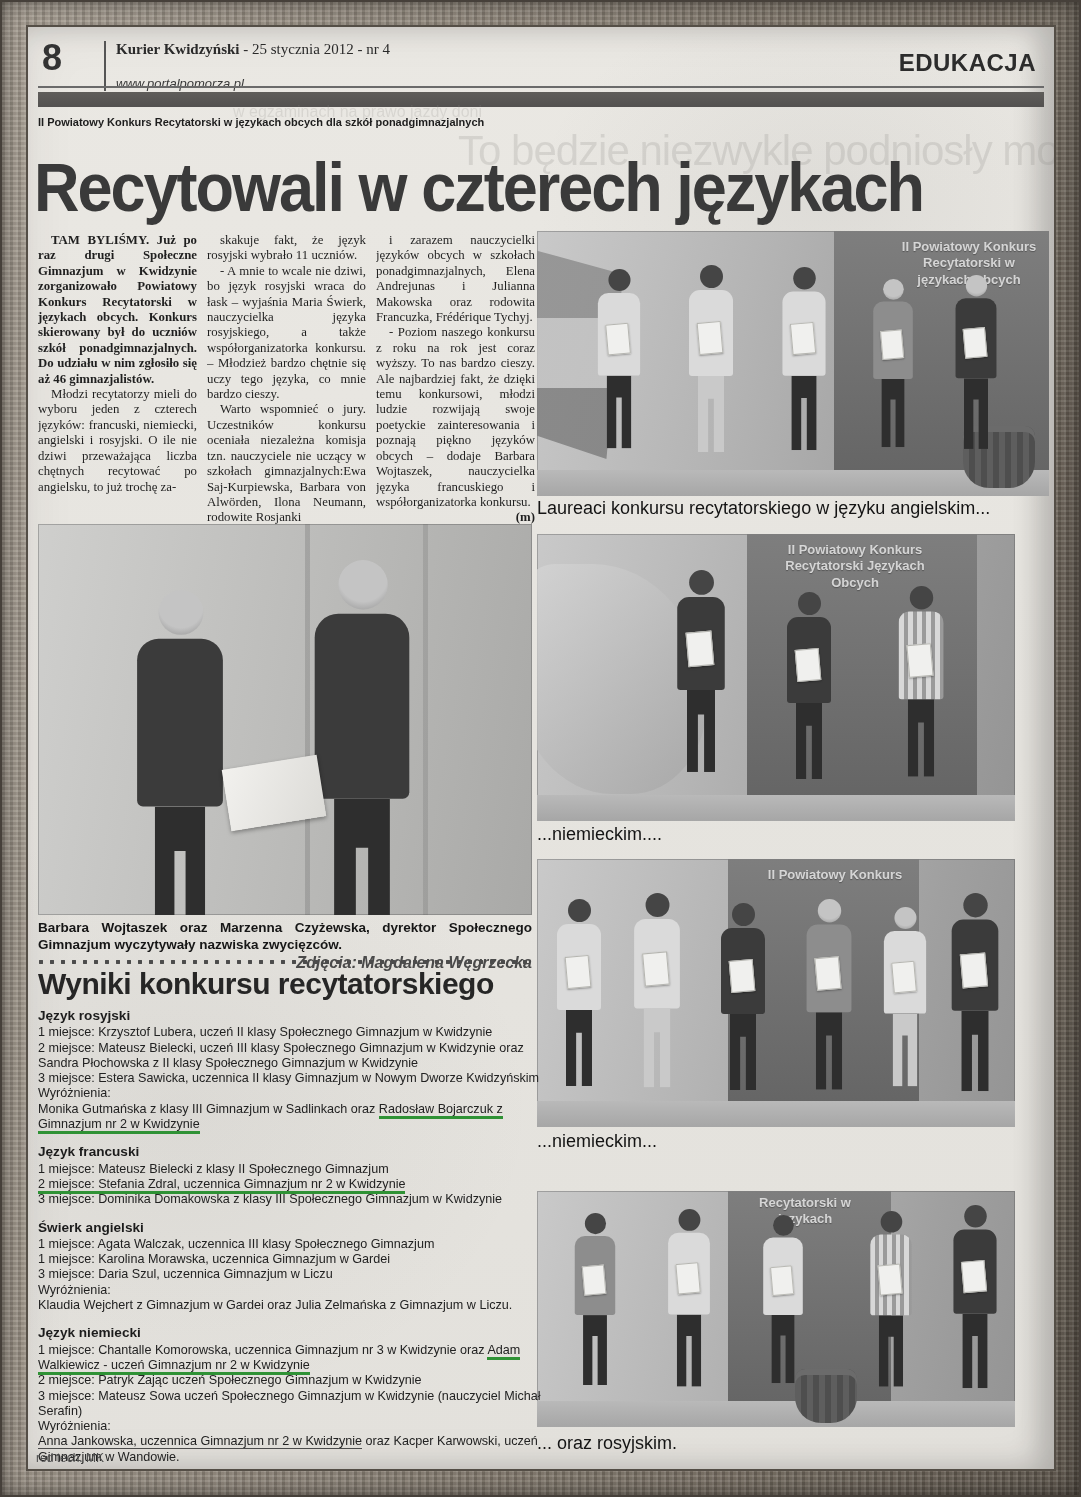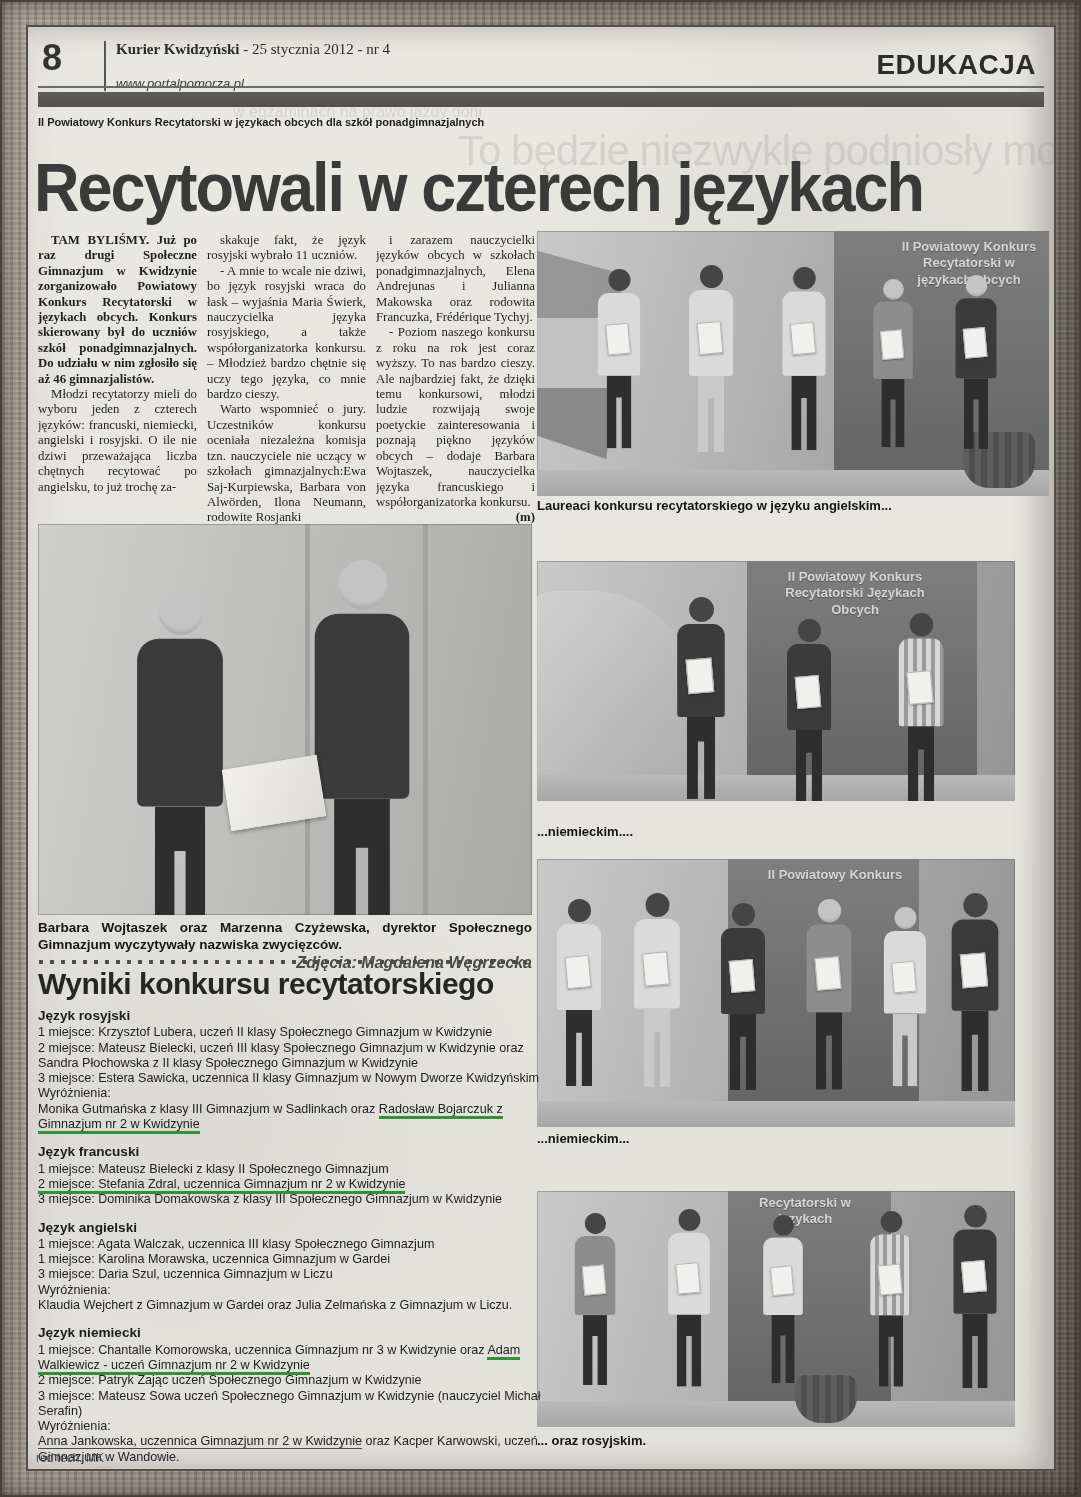--- a/index.html
+++ b/index.html
@@ -21,21 +21,21 @@
       linear-gradient(180deg,#eae8e3 0%,#e6e4df 50%,#e3e1dc 100%);
     box-shadow:0 0 0 2px #544e46, inset -16px 0 26px rgba(0,0,0,.18), inset 0 0 50px rgba(60,55,45,.08);
     overflow:hidden;color:#222;
   }
   
   .pagenum{position:absolute;left:14px;top:10px;font-size:36px;font-weight:700;color:#333;}
   .masthead{position:absolute;left:76px;top:14px;border-left:2px solid #555;padding-left:10px;}
   .mh-line{font-size:15px;color:#2a2a2a;font-family:Liberation Serif, serif;}
   .mh-bold{font-weight:700;}
   .mh-site{font-size:13px;font-style:italic;color:#3a3a3a;margin-top:18px;}
-  .section-name{position:absolute;right:18px;top:22px;font-size:28px;font-weight:700;letter-spacing:.5px;color:#2c2c2c;margin-left:19px;}
+  .section-name{position:absolute;right:18px;top:22px;font-size:24px;font-weight:700;letter-spacing:.5px;color:#2c2c2c;margin-left:19px;}
   .hdr-rule{position:absolute;left:10px;right:10px;top:59px;height:2px;background:#6a6a6a;}
   .hdr-bar{position:absolute;left:10px;right:10px;top:65px;height:15px;background:linear-gradient(180deg,#5f5d5a,#535150);}
   
   .ghost{position:absolute;color:#8e8c88;pointer-events:none;filter:blur(.6px);font-weight:400;}
   .ghost-top{left:205px;top:76px;font-size:16px;opacity:.20;}
   .ghost-headline{left:430px;top:100px;width:610px;font-size:42px;opacity:.22;letter-spacing:-1px;white-space:nowrap;}
   
   .kicker{position:absolute;left:10px;top:89px;font-size:11px;font-weight:700;color:#1d1d1d;}
   .headline{position:absolute;left:6px;top:121px;font-size:63px;font-weight:800;letter-spacing:-2px;color:#3a3a3a;white-space:nowrap;transform:scaleY(1.08);transform-origin:left top;}
   
@@ -55,21 +55,21 @@
   .person{position:absolute;width:48px;display:flex;flex-direction:column;align-items:center;transform-origin:top center;}
   .ph-head{width:23px;height:23px;border-radius:50%;background:#454545;}
   .ph-head.hair-light{background:radial-gradient(circle at 50% 35%,#c4c4c4 0 60%,#8f8f8f 100%);}
   .ph-torso{position:relative;width:44px;height:86px;border-radius:11px 11px 3px 3px;margin-top:2px;background:#3b3b3b;}
   .ph-torso.light{background:#dadada;}
   .ph-torso.mid{background:#8d8d8d;}
   .ph-torso.striped{background:repeating-linear-gradient(90deg,#d8d8d8 0 5px,#9a9a9a 5px 9px);}
   .ph-paper{position:absolute;left:9px;top:32px;width:24px;height:32px;background:#f0f0ee;border:1px solid #b5b5b0;transform:rotate(-5deg);box-shadow:0 1px 2px rgba(0,0,0,.35);}
   .ph-legs{width:26px;height:76px;background:#2e2e2e;clip-path:polygon(0 0,100% 0,100% 100%,61% 100%,61% 30%,39% 30%,39% 100%,0 100%);}
   .ph-legs.light{background:#c9c9c9;}
-  .photo-caption{position:absolute;font-size:13px;font-weight:700;color:#141414;}
+  .photo-caption{position:absolute;font-size:18px;font-weight:400;color:#141414;}
   
   .bigpaper{position:absolute;left:188px;top:238px;width:96px;height:62px;background:linear-gradient(120deg,#f2f1ee,#dcdbd7);transform:rotate(-9deg);box-shadow:0 2px 4px rgba(0,0,0,.35);}
   .panel-lines{position:absolute;inset:0;background:linear-gradient(90deg,transparent 0 54%,rgba(90,90,90,.25) 54% 55%,transparent 55% 78%,rgba(90,90,90,.2) 78% 79%,transparent 79%);}
   .caption-left{position:absolute;left:10px;top:892px;width:494px;font-size:13.5px;font-weight:700;line-height:17px;color:#161616;text-align:justify;}
   .credit{float:right;font-weight:700;font-style:italic;font-size:16px;color:#4a4a4a;margin-top:1px;margin-left:48px;}
   
   .dotted{position:absolute;left:10px;top:932px;width:496px;height:7px;background-image:radial-gradient(circle 2.1px at 3px 3px,#4c4c4c 2.1px,transparent 2.4px);background-size:11px 7px;background-repeat:repeat-x;}
   .results-title{position:absolute;left:10px;top:940px;font-size:30px;font-weight:800;letter-spacing:-.5px;color:#262626;}
   .results{position:absolute;left:10px;top:981px;width:505px;font-size:12.6px;line-height:15.3px;color:#222;}
   .rsection{margin-bottom:12px;}
@@ -154,21 +154,21 @@
       <div class="person" style="left:415px;top:44px;transform:scale(.93);">
           <span class="ph-head hair-light"></span>
           <span class="ph-torso">
             <span class="ph-paper"></span>
           </span>
           <span class="ph-legs"></span>
         </div>
     </div>
     <div class="photo-caption" style="left:509px;top:471px;">Laureaci konkursu recytatorskiego w języku angielskim...</div>
 
-    <div class="photo" style="left:509px;top:534px;width:478px;height:240px;">
+    <div class="photo" style="left:509px;top:507px;width:478px;height:287px;">
       <div class="backdrop" style="width:48%;right:8%;"></div>
       <div class="drape"></div>
       <div class="bktext" style="right:90px;">II Powiatowy Konkurs Recytatorski Językach Obcych</div>
       <div class="floor"></div>
       <div class="person" style="left:140px;top:36px;transform:scale(1.08);">
           <span class="ph-head"></span>
           <span class="ph-torso">
             <span class="ph-paper"></span>
           </span>
           <span class="ph-legs"></span>
@@ -318,21 +318,21 @@
         <div class="rheading">Język francuski</div>
         <div>
 
         <div class="rline"><span>1 miejsce: Mateusz Bielecki z klasy II Społecznego Gimnazjum</span></div>
             <div class="rline"><span class="green-mark">2 miejsce: Stefania Zdral, uczennica Gimnazjum nr 2 w Kwidzynie</span></div>
             <div class="rline"><span>3 miejsce: Dominika Domakowska z klasy III Społecznego Gimnazjum w Kwidzynie</span></div>
           </div>
       </div>
 
       <div class="rsection">
-        <div class="rheading">Język angielski</div>
+        <div class="rheading">Świerk angielski</div>
         <div>
 
         <div class="rline"><span>1 miejsce: Agata Walczak, uczennica III klasy Społecznego Gimnazjum</span></div>
             <div class="rline"><span>1 miejsce: Karolina Morawska, uczennica Gimnazjum w Gardei</span></div>
             <div class="rline"><span>3 miejsce: Daria Szul, uczennica Gimnazjum w Liczu</span></div>
             <div class="rline"><span>Wyróżnienia:</span></div>
             <div class="rline"><span>Klaudia Wejchert z Gimnazjum w Gardei oraz Julia Zelmańska z Gimnazjum w Liczu.</span></div>
           </div>
       </div>
 

